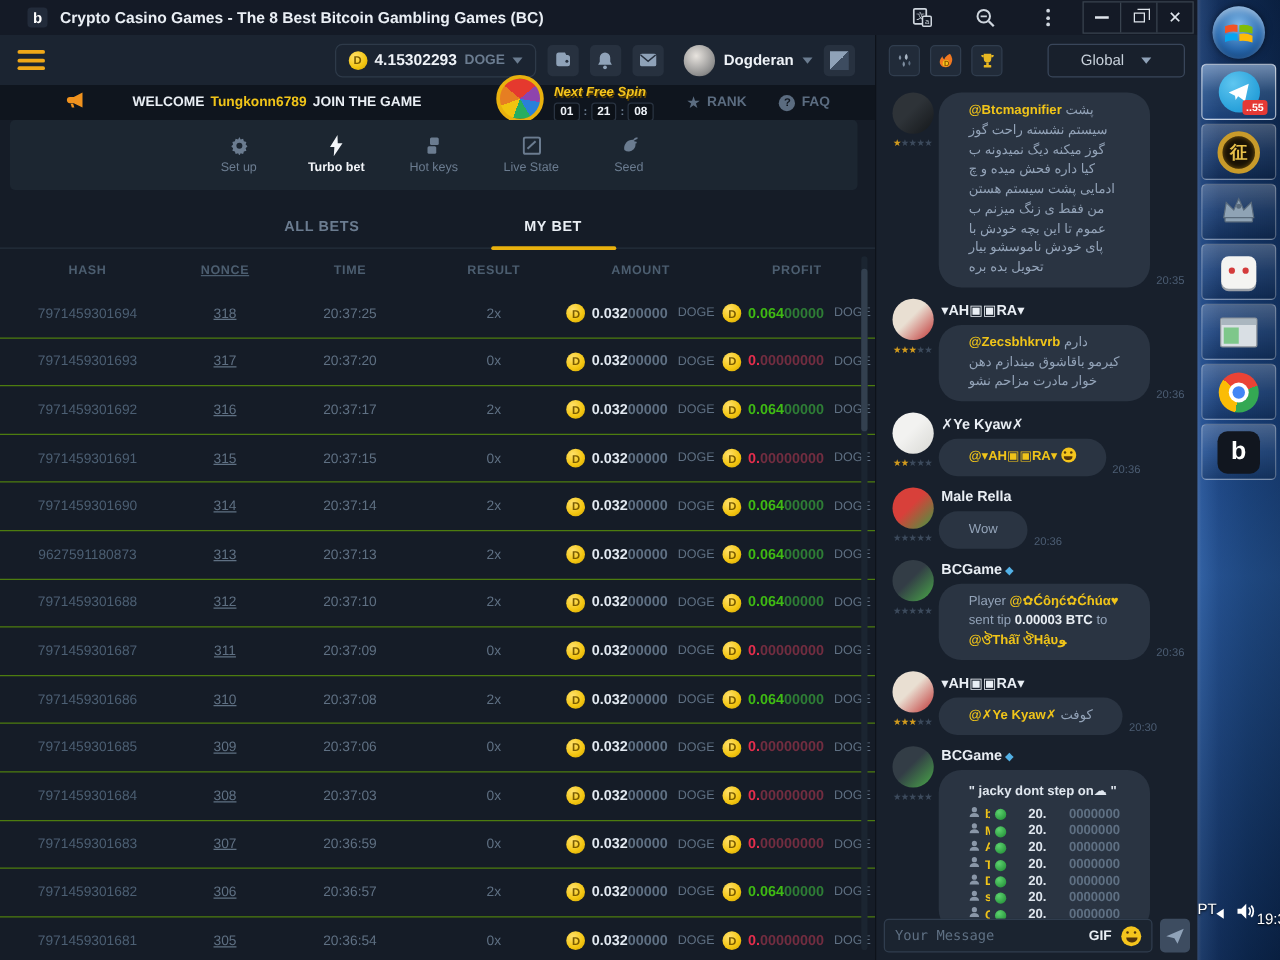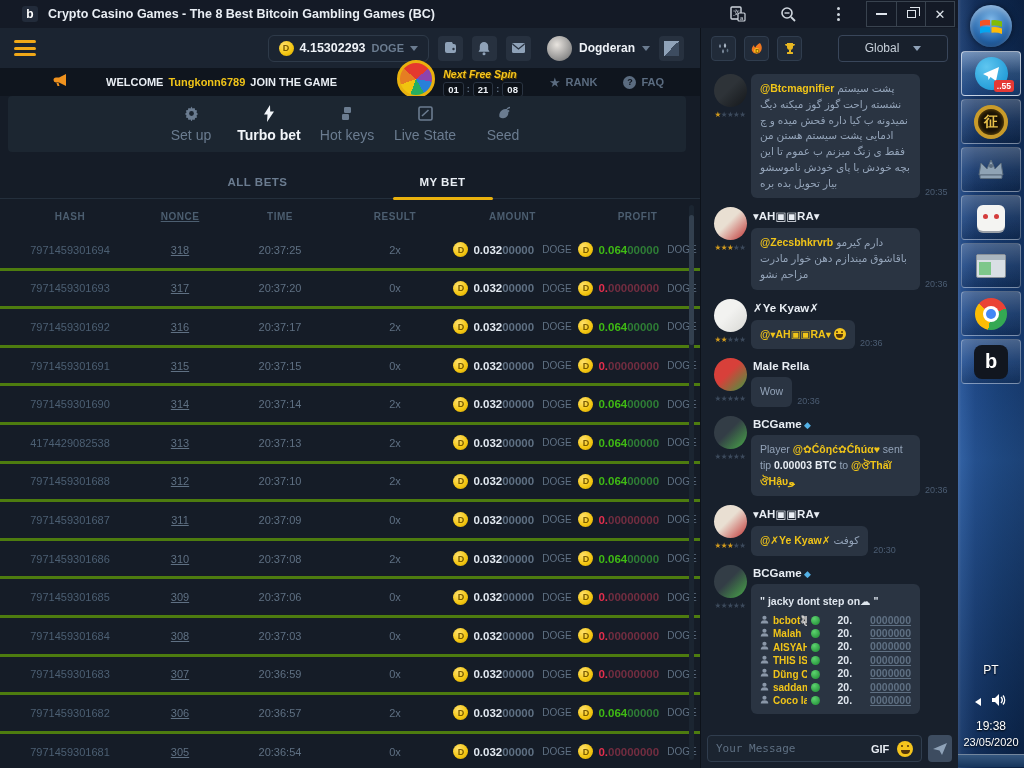--- a/index.html
+++ b/index.html
@@ -70,34 +70,34 @@
   .banner-link .star-glyph { font-size:13px; color:#5b6c80; }
   .faq-circle { width:13px; height:13px; border-radius:50%; background:#5b6c80; color:#0f151e;
     font-size:9px; font-weight:bold; display:flex; align-items:center; justify-content:center; }
   #faq-link { margin-right:36px; }
 
   
   #tabs-panel { position:absolute; left:8px; top:96px; width:678px; height:56px;
     background:#1c2631; border-radius:4px; display:flex; align-items:center; justify-content:center; gap:26px; }
   .gtab { display:flex; flex-direction:column; align-items:center; gap:5px; width:52px; }
   .gtab .gt-ico { height:16px; display:flex; align-items:center; justify-content:center; }
-  .gtab .gt-label { font-size:14px; color:#6b7c90; white-space:nowrap; }
+  .gtab .gt-label { font-size:10px; color:#6b7c90; white-space:nowrap; }
   .gtab.active .gt-label { color:#f2f5f9; font-weight:bold; }
 
   
   #bet-tabs { position:absolute; left:0; top:170px; width:700px; height:29px;
     display:flex; justify-content:center; gap:85px; border-bottom:1px solid #242f3c; }
   .bet-tab { font-size:11.5px; font-weight:bold; color:#6b7c90; letter-spacing:.5px;
     padding-top:6px; position:relative; width:100px; text-align:center; }
   .bet-tab.active { color:#e9eef4; }
   .bet-tab.active:after { content:""; position:absolute; left:0; right:0; bottom:-2px; height:3px;
     background:#e9b10e; border-radius:2px; }
 
   #bet-table { position:absolute; left:0; top:200px; width:700px; height:568px; overflow:hidden; }
-  .trow { display:flex; align-items:center; height:38.6px; border-bottom:3px solid #4d7c0f; }
+  .trow { display:flex; align-items:center; height:38.6px; border-bottom:1px solid #4d7c0f; }
   .trow.thead { height:32px; border-bottom:none; }
   .tc { text-align:center; font-size:11px; color:#5f7083; }
   .tc.c-hash { width:140px; color:#4c5f73; }
   .tc.c-nonce { width:80px;text-decoration:underline; }
   .tc.c-time { width:120px; }
   .tc.c-result { width:110px; }
   .tc.c-amount, .tc.c-profit { width:125px; display:flex; align-items:center; justify-content:center; gap:5px; }
   .thead .tc { font-size:10px; font-weight:bold; color:#4c5e70; letter-spacing:.5px; display:block; }
   .amt-main { color:#e2e9f1; font-weight:bold; font-size:11.5px; }
   .amt-zeros { color:#5f7083; font-weight:bold; font-size:11.5px; }
@@ -122,38 +122,38 @@
   #chat-messages { flex:1 1 auto; overflow:hidden; padding:6px 8px 0 8px; }
   .msg { display:flex; margin-bottom:9px; }
   .msg-left { width:42px; flex:0 0 auto; display:flex; flex-direction:column; align-items:center; gap:3px; }
   .msg-avatar { width:33px; height:33px; border-radius:50%; }
   .msg-stars { font-size:7.5px; letter-spacing:-.5px; white-space:nowrap; }
   .star-g { color:#d29b1e; } .star-d { color:#3c4a5c; }
   .msg-right { flex:1 1 auto; min-width:0; }
   .msg-uname { color:#e9eef4; font-size:11.5px; font-weight:bold; margin:2px 0 5px 2px; }
   .uname-badge { color:#53b1e6; font-size:9px; }
   .msg-line { display:flex; align-items:flex-end; }
-  .bubble { background:#2a3442; border-radius:6px; padding:7px 9px; font-size:10.5px; line-height:1.5;
+  .bubble { background:#2a3442; border-radius:18px; padding:7px 24px; font-size:10.5px; line-height:1.5;
     color:#93a3b8; max-width:calc(100% - 30px); overflow-wrap:break-word; }
   .mention { color:#f0c419; font-weight:bold; }
   .strongtxt { color:#e9eef4; font-weight:bold; }
   .msg-time { font-size:9px; color:#4b5c72; margin-left:5px; margin-bottom:1px; white-space:nowrap; }
   .smiley { width:12px; height:12px; border-radius:50%; background:#f5c51d; position:relative;
     display:inline-block; vertical-align:-2px; }
   .smiley:before { content:""; position:absolute; left:2.5px; top:3px; width:2px; height:2px;
     background:#53350a; border-radius:50%; box-shadow:5px 0 0 #53350a; }
   .smiley:after { content:""; position:absolute; left:2.5px; bottom:2px; width:7px; height:3.5px;
     border-radius:0 0 7px 7px; background:#53350a; }
   .rain-quote { color:#dfe6ee; font-weight:bold; margin:3px 0 4px 0; }
   .winner-row { display:flex; align-items:center; gap:4px; height:13.4px; }
   .winner-name { color:#f0c419; font-weight:bold; font-size:10px; white-space:nowrap; overflow:hidden; }
   .winner-amt { margin-left:auto; display:flex; align-items:center; gap:18px; }
   .gem { width:9px; height:9px; border-radius:50%; background:radial-gradient(circle at 35% 30%, #5dd36f, #2f9e43 70%); flex:0 0 auto; }
   .w-bold { color:#dfe6ee; font-weight:bold; font-size:10.5px; }
-  .w-dim { color:#5f7083; font-weight:bold; font-size:10.5px;text-decoration:underline; }
+  .w-dim { color:#5f7083; font-weight:bold; font-size:10.5px; }
   #chat-input-row { flex:0 0 auto; height:33px; display:flex; align-items:center; padding:0 6px 6px 6px; gap:6px; }
   #chat-input { flex:1 1 auto; height:27px; border:1px solid #303d4e; border-radius:4px; background:#1b2430;
     display:flex; align-items:center; padding:0 8px; gap:8px; }
   #chat-input input { flex:1; background:transparent; border:none; outline:none; color:#9aa7b8;
     font-family:"DejaVu Sans Mono",monospace; font-size:11px; min-width:0; }
   #chat-input input::placeholder { color:#5f7083; }
   #gif-label { color:#e9eef4; font-size:11px; font-weight:bold; }
   .smiley.big { width:16px; height:16px; }
   .smiley.big:before { left:3.5px; top:4px; box-shadow:6px 0 0 #53350a; }
   .smiley.big:after { left:3.5px; bottom:2.5px; width:9px; height:4.5px; }
@@ -191,21 +191,21 @@
   .win-app:before { content:""; position:absolute; left:0; right:0; top:0; height:5px; background:#aab6bf; }
   .win-app:after { content:""; position:absolute; left:2px; top:7px; width:12px; height:13px; background:#7ec78a; }
   .chrome-ico { width:32px; height:32px; border-radius:50%; position:relative;
     background:conic-gradient(from -50deg, #ea4335 0 120deg, #34a853 120deg 240deg, #fbbc05 240deg 360deg); }
   .chrome-ico:before { content:""; position:absolute; left:8px; top:8px; width:16px; height:16px;
     border-radius:50%; background:#fff; }
   .chrome-ico:after { content:""; position:absolute; left:11px; top:11px; width:10px; height:10px;
     border-radius:50%; background:#4286f5; }
   .bc-ico { width:34px; height:34px; border-radius:8px; background:#11161f; color:#fff; font-size:20px;
     font-weight:bold; display:flex; align-items:center; justify-content:center; }
-  #tray { position:absolute; left:0; bottom:1px; width:100%; display:flex; flex-direction:column;
+  #tray { position:absolute; left:0; bottom:18px; width:100%; display:flex; flex-direction:row;
     align-items:center; color:#fff; }
   #tray-lang { font-size:12px; text-shadow:0 1px 2px #000; margin-bottom:16px; }
   #tray-icons { display:flex; align-items:center; gap:10px; margin-bottom:8px; }
   .tray-arrow { width:0; height:0; border-top:4px solid transparent; border-bottom:4px solid transparent;
     border-right:6px solid #fff; }
   #tray-time { font-size:12px; text-shadow:0 1px 2px #000; }
   #tray-date { font-size:11px; text-shadow:0 1px 2px #000; margin-top:3px; }
   #show-desktop { width:100%; height:13px; margin-top:6px; border-top:1px solid rgba(255,255,255,.4);
     background:linear-gradient(180deg,#35577f,#16355c); }
 </style>
@@ -462,21 +462,21 @@
           <span><span class="amt-main">0.032</span><span class="amt-zeros">00000</span></span>
           <span class="cur-label">DOGE</span>
         </div>
         <div class="tc c-profit profit-win">
           <span class="coin">D</span>
           <span><span class="amt-main">0.064</span><span class="amt-zeros">00000</span></span>
           <span class="cur-label">DOGE</span>
         </div>
       </div>
       <div class="trow">
-        <div class="tc c-hash">4174429082538</div>
+        <div class="tc c-hash">9627591180873</div>
         <div class="tc c-nonce">313</div>
         <div class="tc c-time">20:37:13</div>
         <div class="tc c-result">2x</div>
         <div class="tc c-amount">
           <span class="coin">D</span>
           <span><span class="amt-main">0.032</span><span class="amt-zeros">00000</span></span>
           <span class="cur-label">DOGE</span>
         </div>
         <div class="tc c-profit profit-win">
           <span class="coin">D</span>

